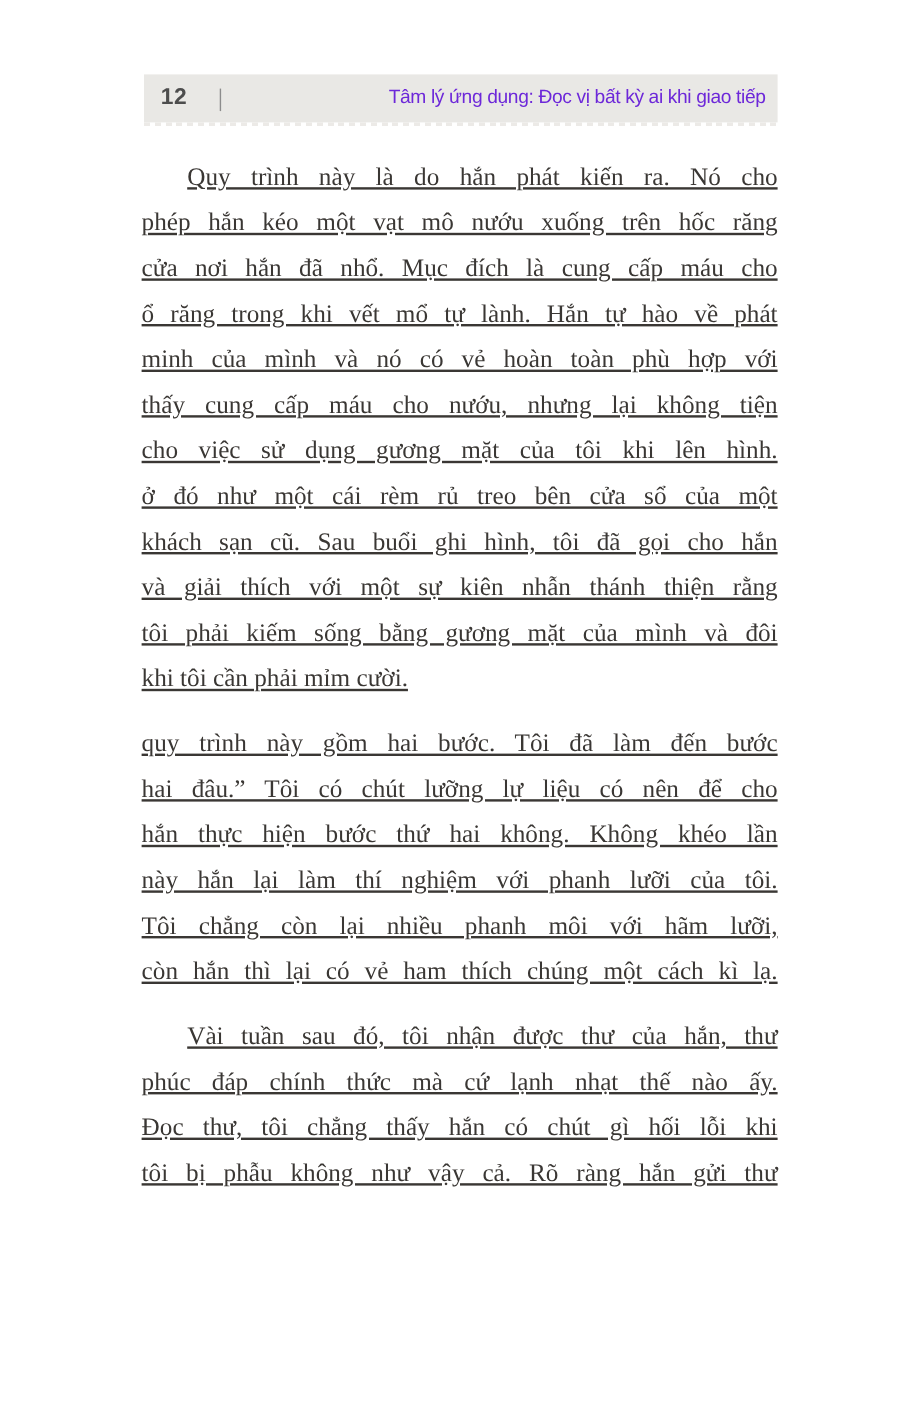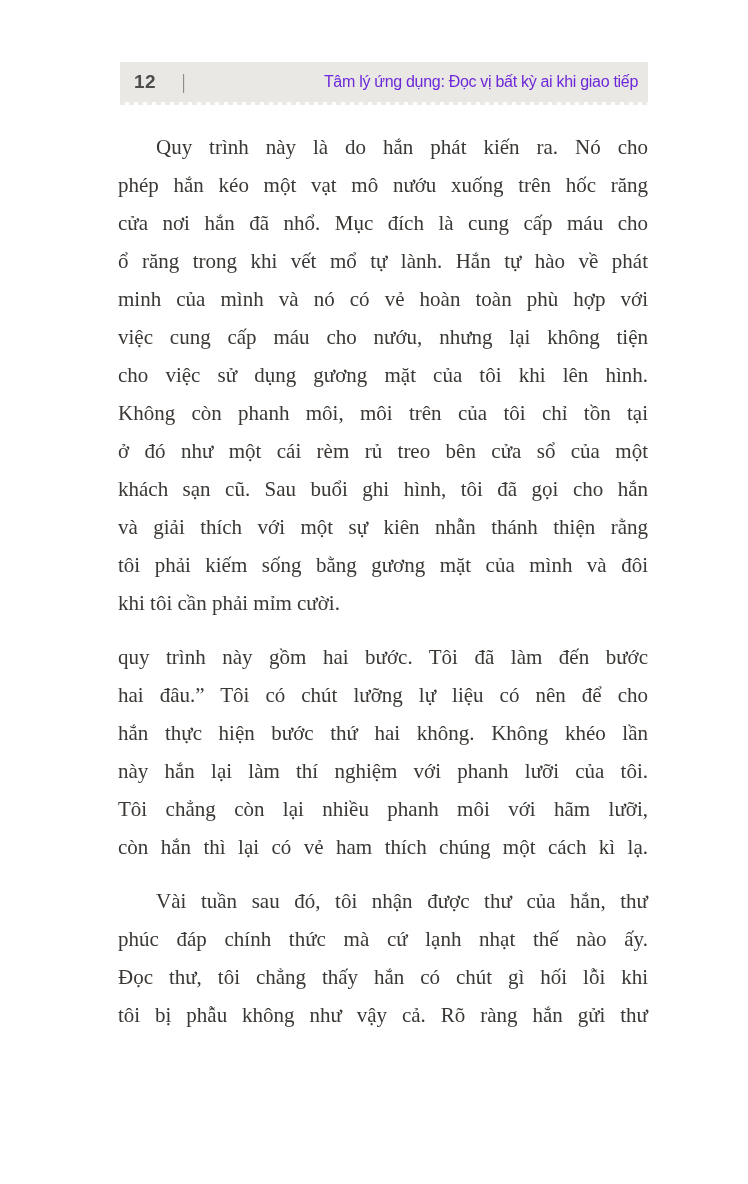--- a/index.html
+++ b/index.html
@@ -60,21 +60,21 @@
   
   .body-text {
     position: absolute;
     left: 118px;
     top: 128px;
     width: 530px;
     color: var(--body-text, #3a3734);
     font-size: 21px;
     line-height: 38px;
   }
-  .paragraph { margin: 0 0 16px 0; }
+  .paragraph { margin: 0 0 16px 0; text-decoration: underline; }
   .line {
     text-align: justify;
     text-align-last: justify;
     white-space: normal;
   }
   .line.first { padding-left: 38px; }
   .line.lastline { text-align-last: left; }
 </style>
 </head>
 <body>
@@ -87,23 +87,22 @@
     <span class="running-title">Tâm lý ứng dụng: Đọc vị bất kỳ ai khi giao tiếp</span>
   </div>
 
   <div class="body-text">
       <div class="paragraph">
         <div class="line first">Quy trình này là do hắn phát kiến ra. Nó cho</div>
         <div class="line">phép hắn kéo một vạt mô nướu xuống trên hốc răng</div>
         <div class="line">cửa nơi hắn đã nhổ. Mục đích là cung cấp máu cho</div>
         <div class="line">ổ răng trong khi vết mổ tự lành. Hắn tự hào về phát</div>
         <div class="line">minh của mình và nó có vẻ hoàn toàn phù hợp với</div>
-        <div class="line">việc cung cấp máu cho nướu, nhưng lại không tiện</div>
+        <div class="line">thấy cung cấp máu cho nướu, nhưng lại không tiện</div>
         <div class="line">cho việc sử dụng gương mặt của tôi khi lên hình.</div>
-        <div class="line">Không còn phanh môi, môi trên của tôi chỉ tồn tại</div>
         <div class="line">ở đó như một cái rèm rủ treo bên cửa sổ của một</div>
         <div class="line">khách sạn cũ. Sau buổi ghi hình, tôi đã gọi cho hắn</div>
         <div class="line">và giải thích với một sự kiên nhẫn thánh thiện rằng</div>
         <div class="line">tôi phải kiếm sống bằng gương mặt của mình và đôi</div>
         <div class="line lastline">khi tôi cần phải mỉm cười.</div>
       </div>
       <div class="paragraph">
         <div class="line">quy trình này gồm hai bước. Tôi đã làm đến bước</div>
         <div class="line">hai đâu.” Tôi có chút lưỡng lự liệu có nên để cho</div>
         <div class="line">hắn thực hiện bước thứ hai không. Không khéo lần</div>

